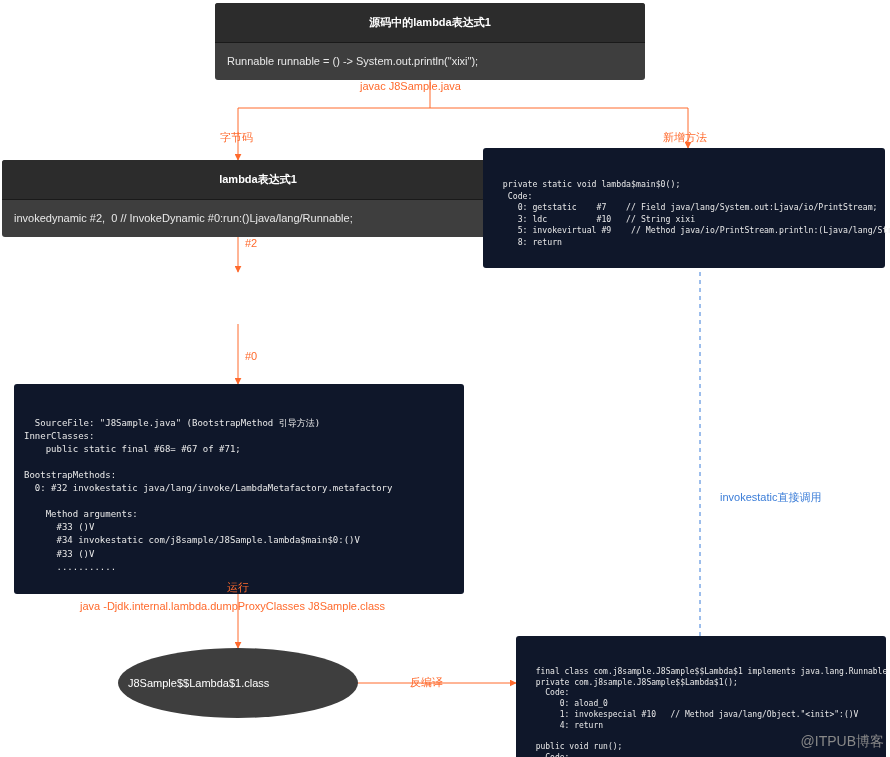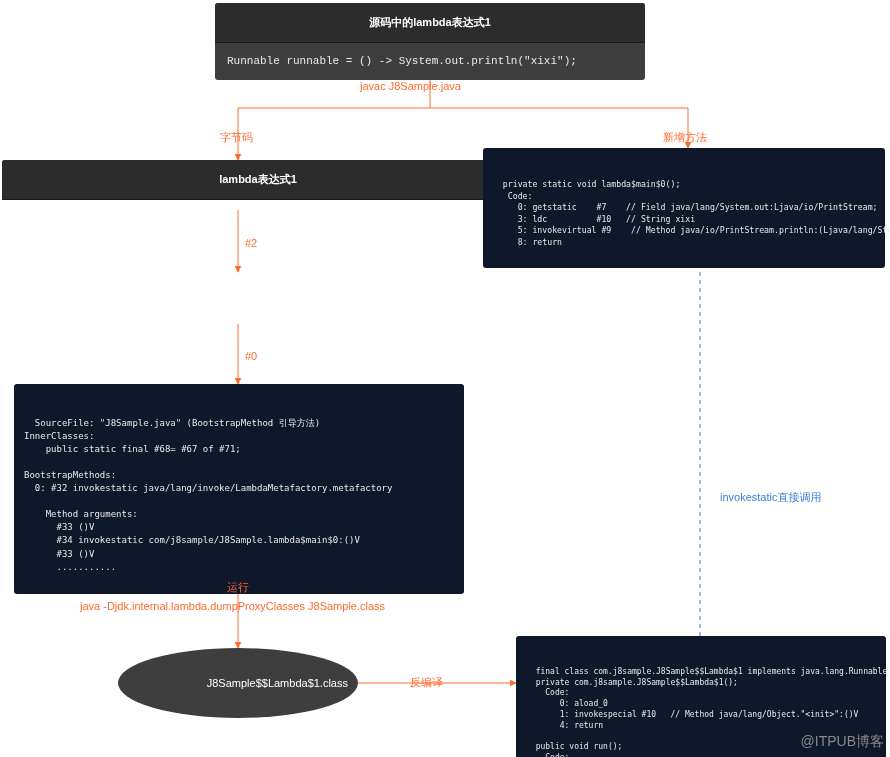--- a/index.html
+++ b/index.html
@@ -1,21 +1,21 @@
 <!DOCTYPE html>
 <html><head>
 <meta charset="utf-8">
 <style>
   *{box-sizing:border-box;margin:0;padding:0}
   body{font-family:Arial,Helvetica,sans-serif;background:#fff;width:890px;height:757px;position:relative;overflow:hidden}
   .node{position:absolute;background:#3e3e3e;color:#fff;border-radius:3px;font-size:10px}
   .node-title{background:#2c2c2c;text-align:center;padding:12px 10px;font-weight:bold;border-bottom:1px solid #1a1a1a;border-radius:3px 3px 0 0;font-size:11px}
-  .node-body{padding:10px 12px;font-family:Liberation Mono, monospace;font-size:11px;white-space:pre;color:#e8e8e8;line-height:1.5}
+  .node-body{padding:10px 12px;font-family:Liberation Sans, sans-serif;font-size:11px;white-space:pre;color:#e8e8e8;line-height:1.5}
   .code-block{position:absolute;background:#0f172a;color:#e8e8e8;border-radius:3px;padding:20px 10px;font-family:Menlo,Consolas,monospace;font-size:9px;white-space:pre;line-height:1.45}
-  .ellipse{position:absolute;background:#3e3e3e;color:#fff;display:flex;align-items:center;justify-content:flex-end;border-radius:50%;font-size:11px;text-align:center;padding:0 10px}
+  .ellipse{position:absolute;background:#3e3e3e;color:#fff;display:flex;align-items:center;justify-content:flex-start;border-radius:50%;font-size:11px;text-align:center;padding:0 10px}
   .edge-lbl{position:absolute;color:#ff6a2d;font-size:11px;text-align:left;white-space:nowrap}
   .edge-lbl.blue{color:#3b7dd8}
   .watermark{position:absolute;bottom:6px;right:6px;color:#888;font-size:14px}
   svg.arrows{position:absolute;top:0;left:0;width:890px;height:757px;pointer-events:none}
 </style>
 </head>
 <body>
 
 <svg class="arrows">
   <defs>
@@ -45,20 +45,21 @@
   <div class="node-title">源码中的lambda表达式1</div>
   <div class="node-body">Runnable runnable = () -&gt; System.out.println("xixi");</div>
 </div>
 
 <div class="edge-lbl" style="left:360px;top:80px">javac J8Sample.java</div>
 <div class="edge-lbl" style="left:220px;top:130px">字节码</div>
 <div class="edge-lbl" style="left:663px;top:130px">新增方法</div>
 
 <div class="node" style="left:2px;top:160px;width:512px">
   <div class="node-title">lambda表达式1</div>
+  <div class="node-body">invokedynamic #2,  0 // InvokeDynamic #0:run:()Ljava/lang/Runnable;</div>
 </div>
 
 <div class="edge-lbl" style="left:245px;top:237px">#2</div>
 
 <div class="node" style="left:2px;top:272px;width:470px">
 </div>
 
 <div class="edge-lbl" style="left:245px;top:350px">#0</div>
 
 <div class="code-block" style="left:14px;top:384px;width:450px">

